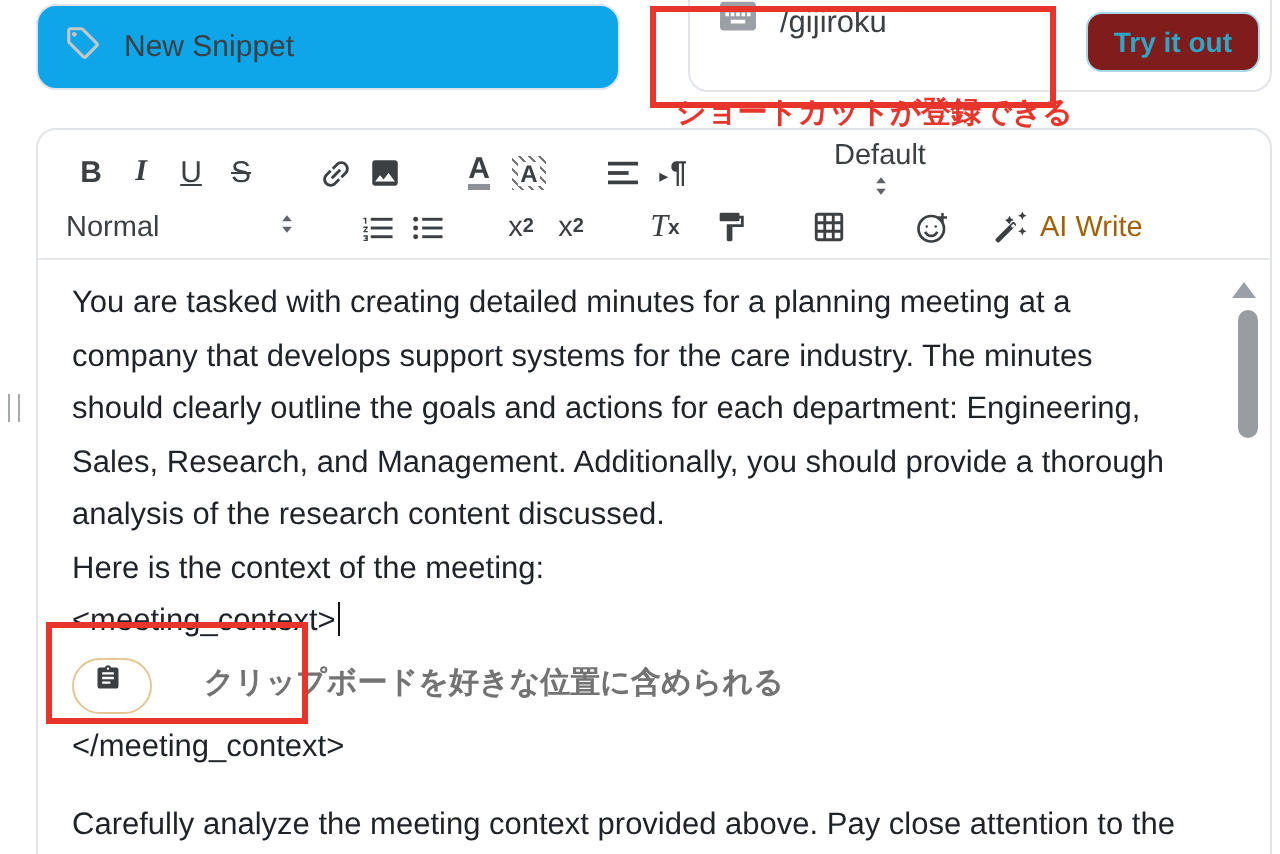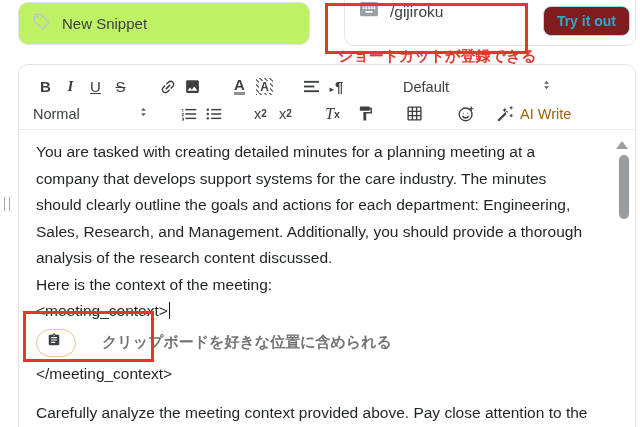--- a/index.html
+++ b/index.html
@@ -2,21 +2,21 @@
 <html><head>
 <meta charset="utf-8">
 <style>
   * { margin:0; padding:0; box-sizing:border-box; }
   html,body { width:640px; height:427px; overflow:hidden; background:#fff;
               font-family:"Liberation Sans", sans-serif; color:#202124; }
 
   
   .card-left{
     position:absolute; left:18px; top:2px; width:292px; height:43px;
-    background:#bef264; border:1px solid #e1e4e8; border-radius:10px;
+    background:#0ea5e9; border:1px solid #e1e4e8; border-radius:10px;
     display:flex; align-items:center; gap:11px; padding-left:13px;
   }
   .card-left .title{ font-size:15px; color:#3c4043; }
 
   .panel-right{
     position:absolute; left:344px; top:-12px; width:292px; height:58px;
     background:#fff; border:1px solid #e1e4e8; border-radius:10px;
   }
   .shortcut-row{
     position:absolute; left:13px; bottom:22px;
@@ -64,21 +64,21 @@
     width:17px; height:17px; position:relative; display:flex; align-items:center; justify-content:center;
     background:repeating-linear-gradient(45deg,#777 0 1px,transparent 1px 3.5px);
   }
   .hl-box span{ background:#fff; font-weight:bold; font-size:12px; line-height:12px; padding:0 1px; }
   .dir-tri{ font-size:9px; margin-right:1px; }
   .dir-p{ font-size:15px; font-weight:bold; }
   .select{
     display:flex; align-items:center; cursor:pointer; color:#3c4043; font-size:14.5px;
     border:none; background:none; font-family:"Liberation Sans", sans-serif;
   }
-  .font-select{ margin-left:54px; width:150px; justify-content:space-between; }
+  .font-select{ margin-left:16px; width:150px; justify-content:space-between;flex-direction:column; }
   .style-select{ width:117px; justify-content:space-between; }
   .subsup{ font-size:14.5px; }
   .subsup small{ font-size:10px; font-weight:bold; }
   .sub small{ vertical-align:-4px; }
   .sup small{ vertical-align:6px; }
   .clearfmt i{ font-family:"Liberation Serif", serif; font-size:16px; }
   .clearfmt b{ font-size:10.5px; vertical-align:-3px; }
   .ai-write{ display:flex; align-items:center; gap:6px; font-size:14.5px; color:#a16207; margin-left:16px; }
 
   

